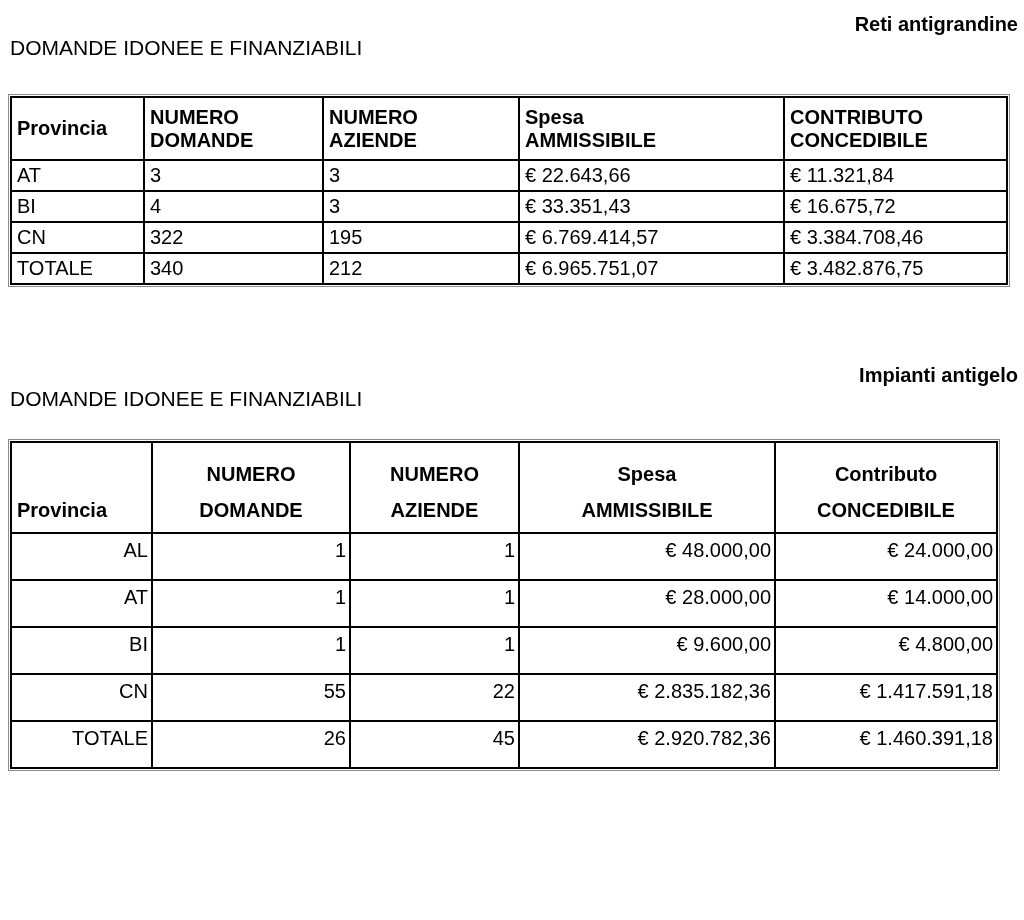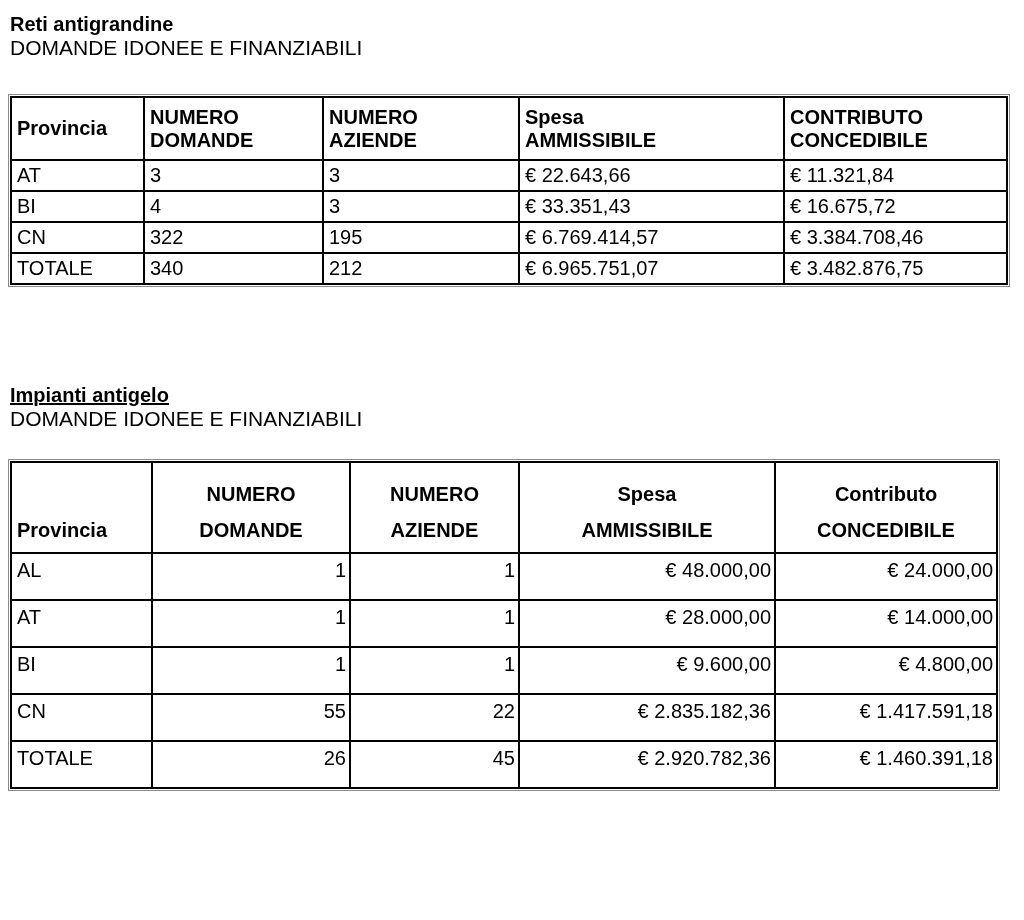--- a/index.html
+++ b/index.html
@@ -9,22 +9,23 @@
     width: 1024px;
     height: 920px;
     overflow: hidden;
   }
   .page { padding: 13px 6px 20px 10px; }
 
   .section-title {
     font-size: 20px;
     font-weight: bold;
     line-height: 23px;
-  }
-  .section-title.second { margin-top: 99px; text-decoration: underline; }
+    text-align: right;
+  }
+  .section-title.second { margin-top: 79px; }
   .section-subtitle {
     font-size: 21px;
     line-height: 24px;
   }
 
   table {
     border-collapse: collapse;
     table-layout: fixed;
     border: 2px solid #000;
     outline: 1px solid #8a8a8a;
@@ -65,20 +66,21 @@
     padding: 2px 5px 4px 5px;
     height: 83px;
     font-weight: bold;
   }
   .t2 th.h-left { text-align: left; }
   .t2 td {
     font-size: 20px;
     vertical-align: top;
     padding: 5px 3px 0 5px;
     height: 40px;
+    text-align: right;
   }
   .t2 td.num { text-align: right; }
 
   .total-row td { font-weight: normal; }
 </style>
 </head>
 <body>
 
 <div class="page">
 

